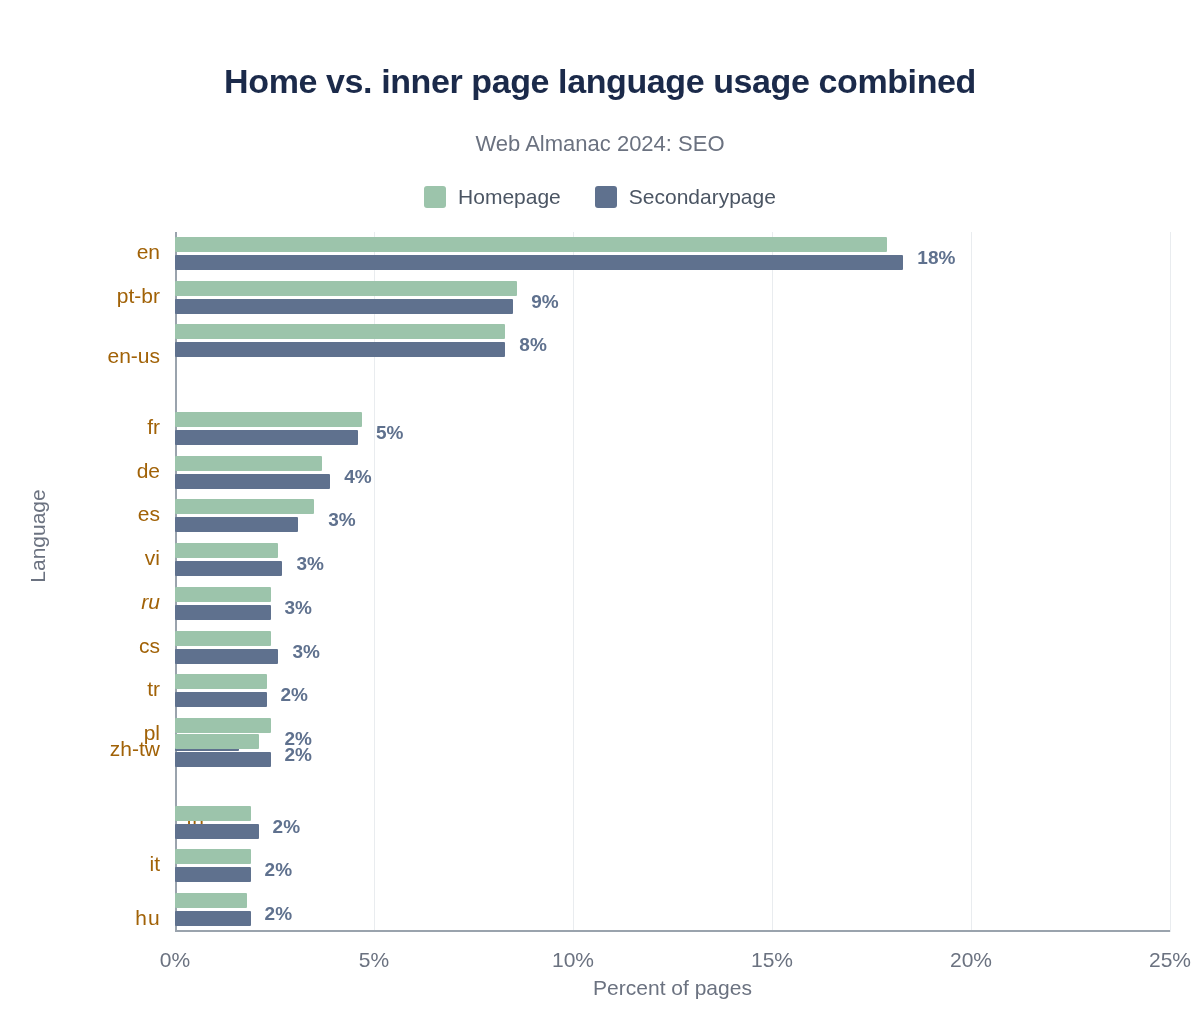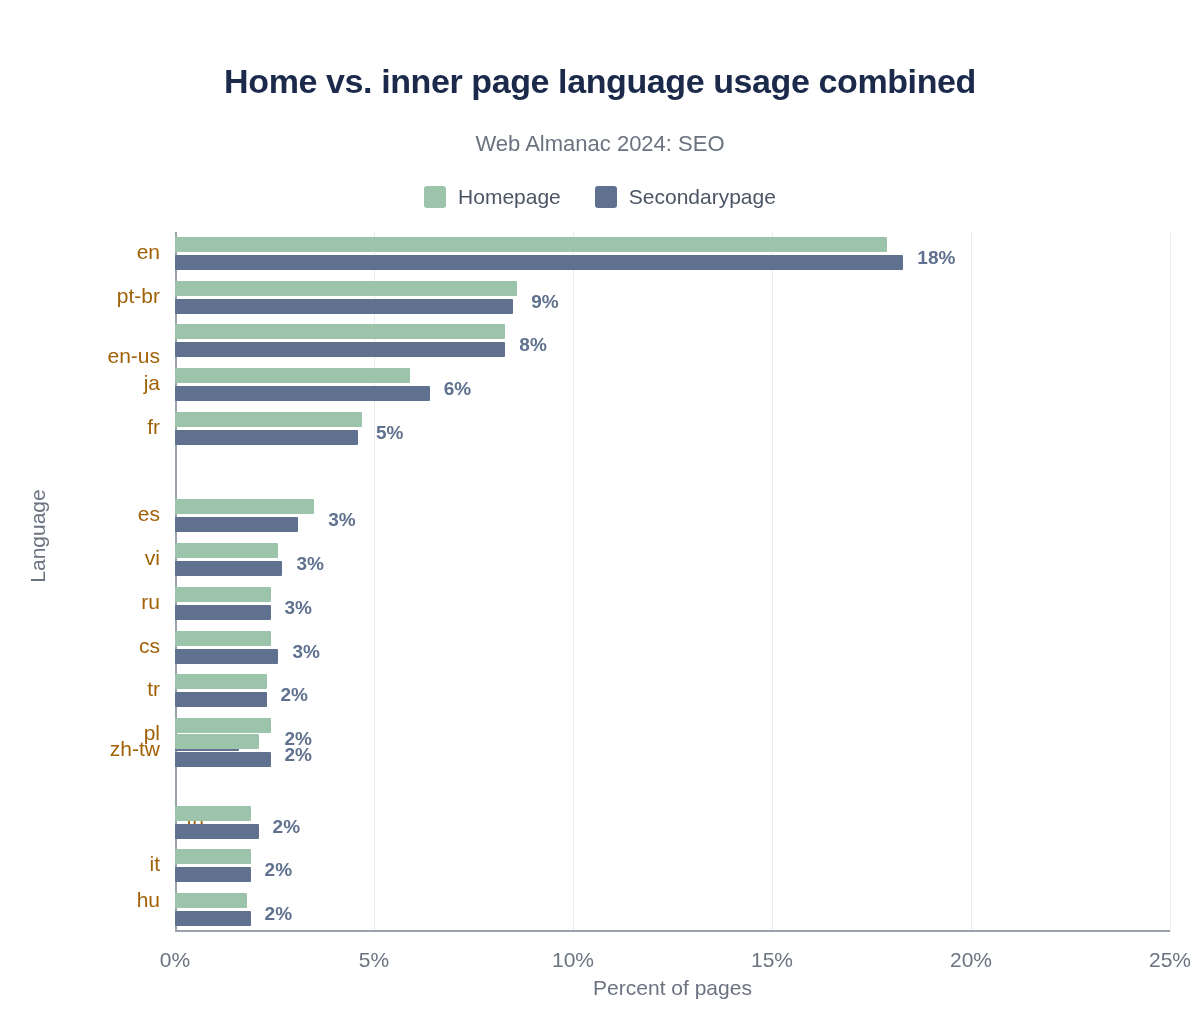--- a/index.html
+++ b/index.html
@@ -204,46 +204,46 @@
             <div class="bar bar-home" style="width: 342.28px; top: 4.875px;"></div>
             <div class="bar bar-secondary" style="width: 338.3px; top: 22.875px;"></div>
             <div class="row-value" style="left: 356.28px; top: 14.875px;">9%</div>
           </div>
           <div class="row" style="top: 87.5px; height: 43.75px;">
             <div class="row-label" style="top: 24px;">en-us</div>
             <div class="bar bar-home" style="width: 330.34px; top: 4.875px;"></div>
             <div class="bar bar-secondary" style="width: 330.34px; top: 22.875px;"></div>
             <div class="row-value" style="left: 344.34px; top: 14.875px;">8%</div>
           </div>
-          <div class="row" style="top: 131.25px; height: 43.75px;">
-            <div class="row-label" style="top: 7.875px;">ja</div>
-            <div class="bar bar-home" style="width: 234.82px; top: 4.875px;"></div>
-            <div class="bar bar-secondary" style="width: 254.72px; top: 22.875px;"></div>
-            <div class="row-value" style="left: 268.72px; top: 14.875px;">6%</div>
-          </div>
           <div class="row" style="top: 175px; height: 43.75px;">
             <div class="row-label" style="top: 7.875px;">fr</div>
             <div class="bar bar-home" style="width: 187.06px; top: 4.875px;"></div>
             <div class="bar bar-secondary" style="width: 183.08px; top: 22.875px;"></div>
             <div class="row-value" style="left: 201.06px; top: 14.875px;">5%</div>
           </div>
+          <div class="row" style="top: 218.75px; height: 43.75px;">
+            <div class="row-label" style="top: 7.875px;">de</div>
+            <div class="bar bar-home" style="width: 147.26px; top: 4.875px;"></div>
+            <div class="bar bar-secondary" style="width: 155.22px; top: 22.875px;"></div>
+            <div class="row-value" style="left: 169.22px; top: 14.875px;">4%</div>
+          </div>
           <div class="row" style="top: 262.5px; height: 43.75px;">
             <div class="row-label" style="top: 7.875px;">es</div>
             <div class="bar bar-home" style="width: 139.3px; top: 4.875px;"></div>
             <div class="bar bar-secondary" style="width: 123.38px; top: 22.875px;"></div>
             <div class="row-value" style="left: 153.3px; top: 14.875px;">3%</div>
           </div>
           <div class="row" style="top: 306.25px; height: 43.75px; padding-left: 16px;">
             <div class="row-label" style="top: 7.875px;">vi</div>
             <div class="bar bar-home" style="width: 103.48px; top: 4.875px;"></div>
             <div class="bar bar-secondary" style="width: 107.46px; top: 22.875px;"></div>
             <div class="row-value" style="left: 121.46px; top: 14.875px;">3%</div>
           </div>
           <div class="row" style="top: 350px; height: 43.75px;">
-            <div class="row-label" style="top: 7.875px;">ru</div>
+            <div class="row-label" style="top: 7.875px; font-style: italic;">ru</div>
             <div class="bar bar-home" style="width: 95.52px; top: 4.875px;"></div>
             <div class="bar bar-secondary" style="width: 95.52px; top: 22.875px;"></div>
             <div class="row-value" style="left: 109.52px; top: 14.875px;">3%</div>
           </div>
           <div class="row" style="top: 393.75px; height: 43.75px;">
             <div class="row-label" style="top: 7.875px;">cs</div>
             <div class="bar bar-home" style="width: 95.52px; top: 4.875px;"></div>
             <div class="bar bar-secondary" style="width: 103.48px; top: 22.875px;"></div>
             <div class="row-value" style="left: 117.48px; top: 14.875px;">3%</div>
           </div>
@@ -271,21 +271,21 @@
             <div class="bar bar-secondary" style="width: 83.58px; top: 22.875px;"></div>
             <div class="row-value" style="left: 97.58px; top: 14.875px;">2%</div>
           </div>
           <div class="row" style="top: 612.5px; height: 43.75px;">
             <div class="row-label" style="top: 7.875px;">it</div>
             <div class="bar bar-home" style="width: 75.62px; top: 4.875px;"></div>
             <div class="bar bar-secondary" style="width: 75.62px; top: 22.875px;"></div>
             <div class="row-value" style="left: 89.62px; top: 14.875px;">2%</div>
           </div>
           <div class="row" style="top: 656.25px; height: 43.75px;">
-            <div class="row-label" style="top: 0;">hu</div>
+            <div class="row-label" style="top: 20px; font-family: Liberation Mono, monospace;">hu</div>
             <div class="bar bar-home" style="width: 71.64px; top: 4.875px;"></div>
             <div class="bar bar-secondary" style="width: 75.62px; top: 22.875px;"></div>
             <div class="row-value" style="left: 89.62px; top: 14.875px;">2%</div>
           </div>
         </div>
       <div id="xticks">
           <div class="x-tick" style="left: 0px;">0%</div>
           <div class="x-tick" style="left: 199px;">5%</div>
           <div class="x-tick" style="left: 398px;">10%</div>
           <div class="x-tick" style="left: 597px;">15%</div>

